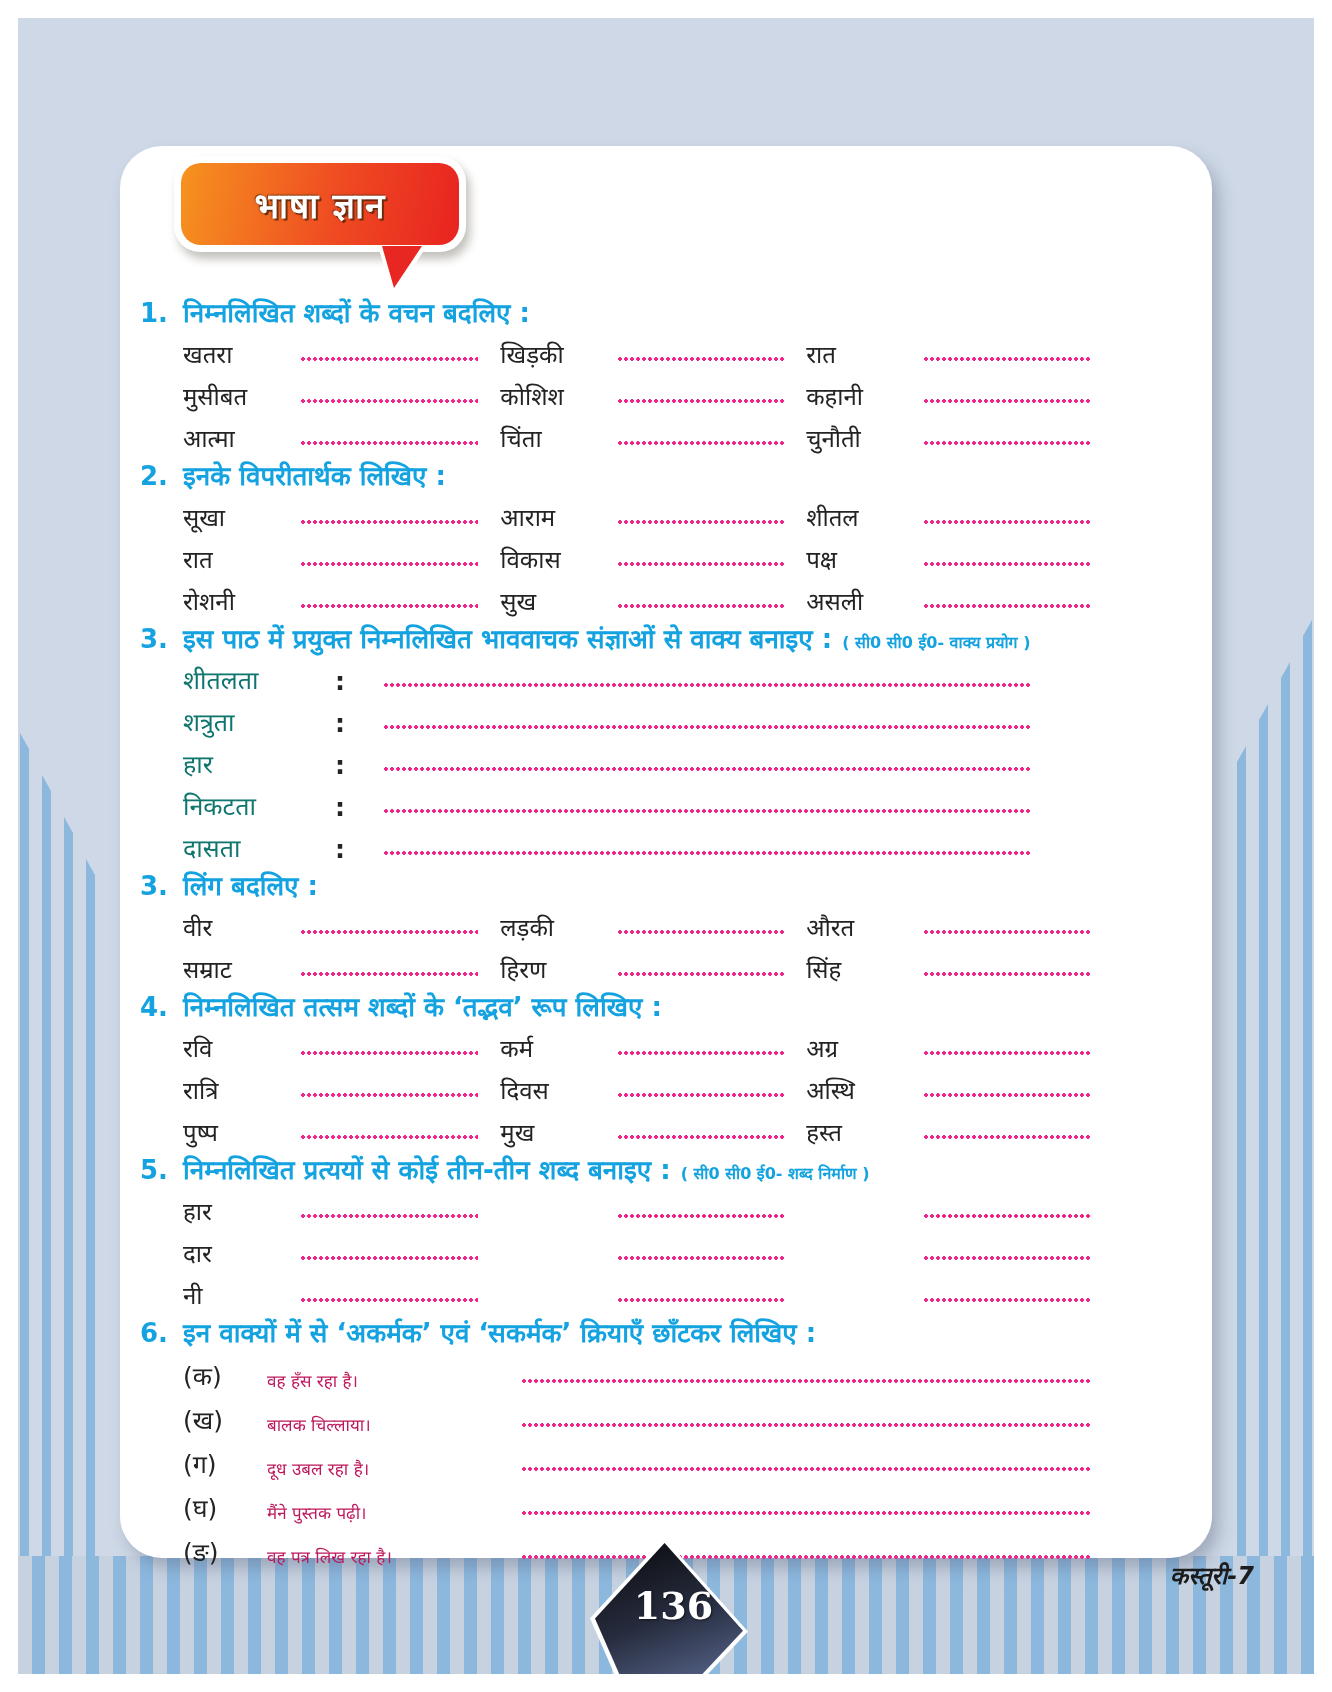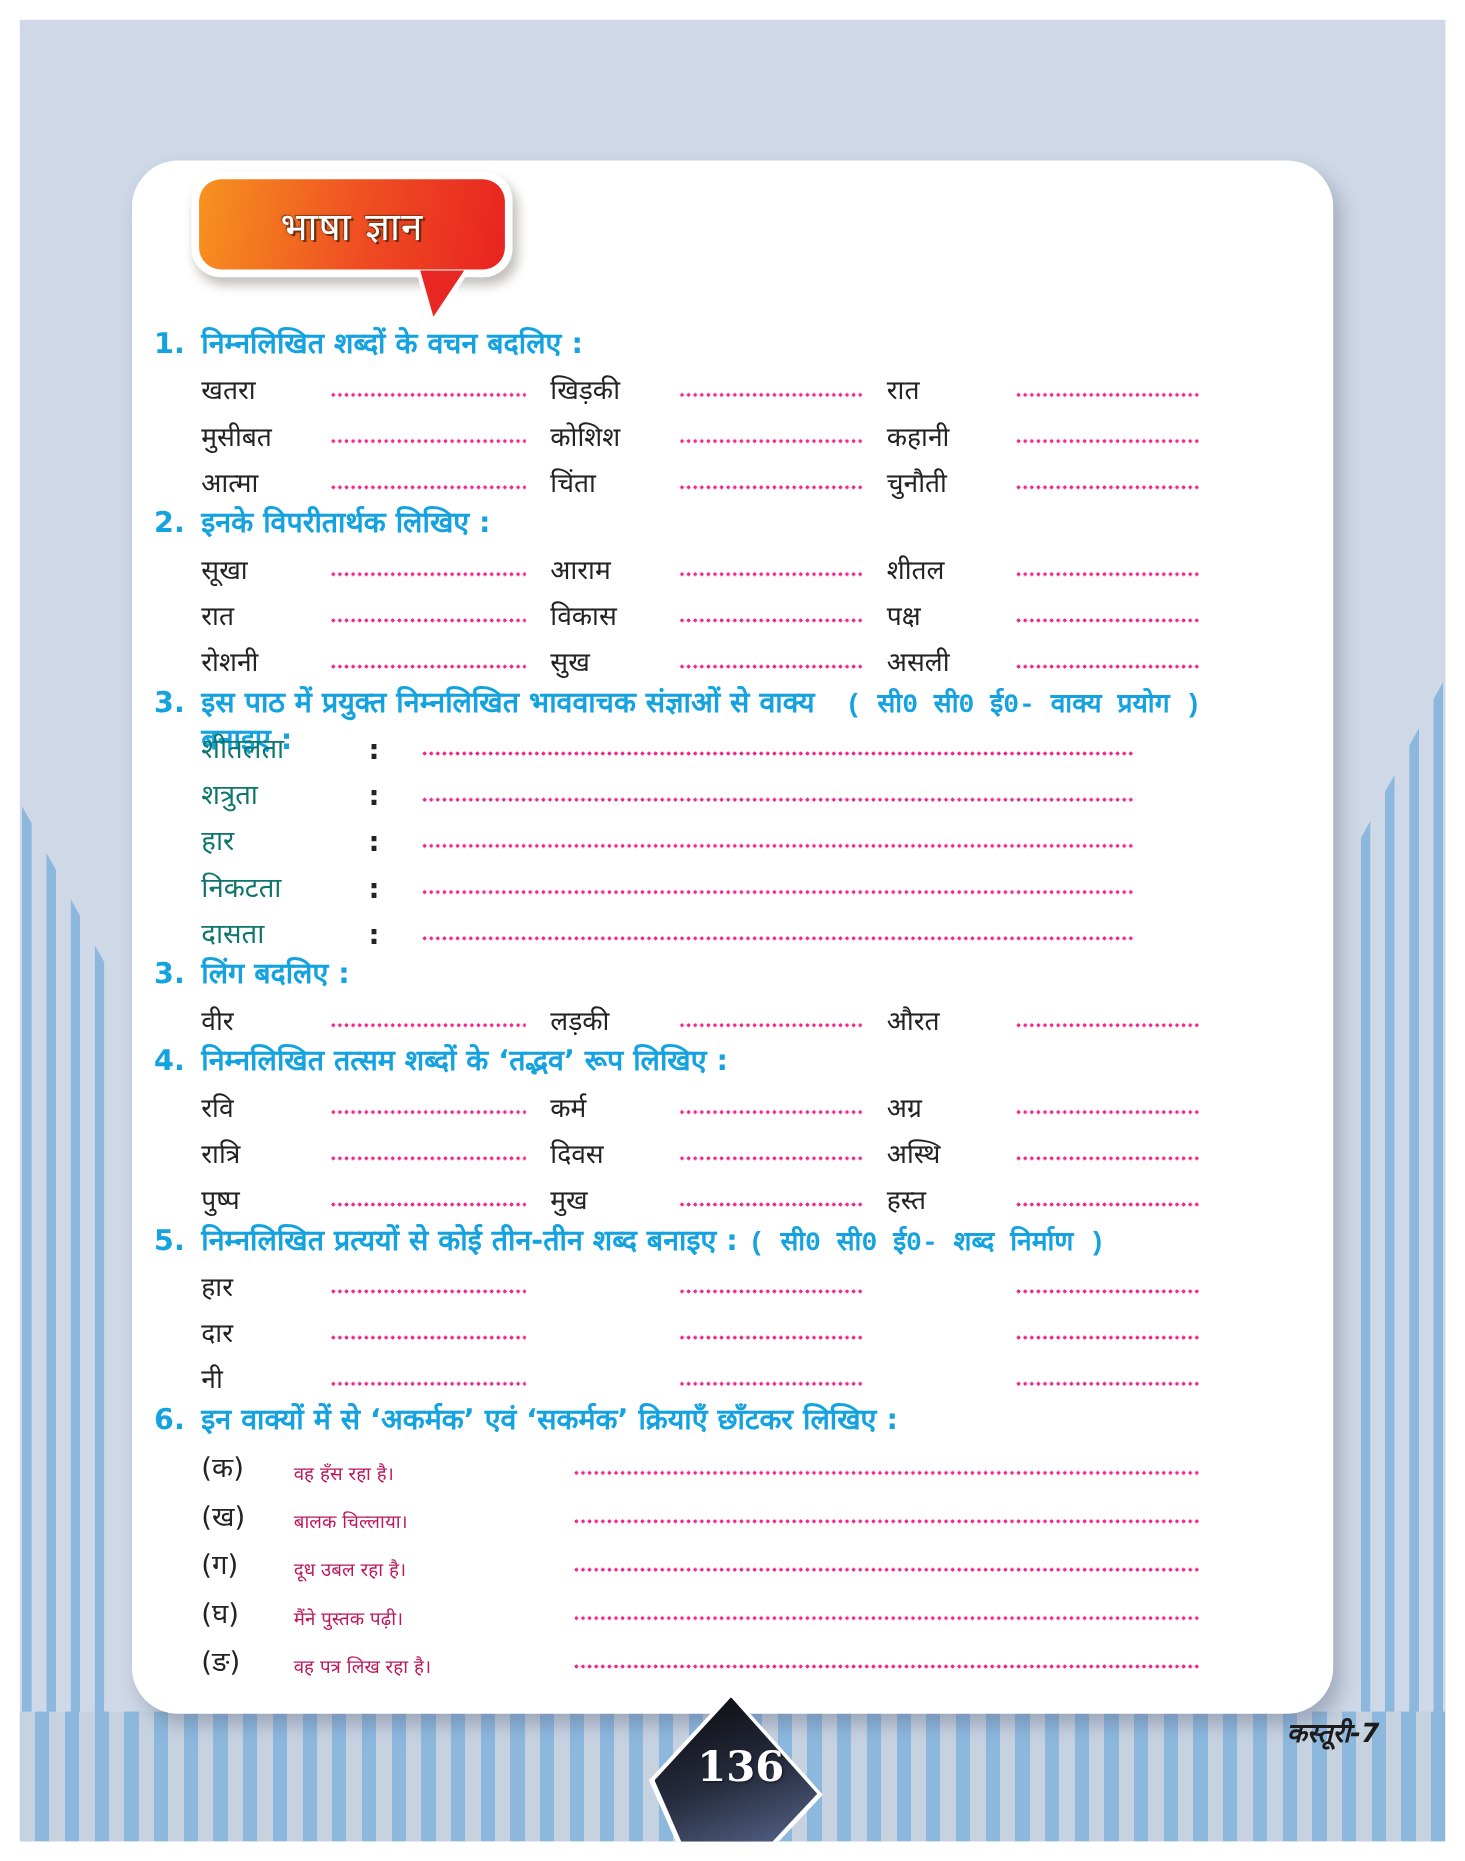--- a/index.html
+++ b/index.html
@@ -24,34 +24,34 @@
   .card { position:absolute; left:102px; top:128px; width:1092px; height:1412px;
           background:#ffffff; border-radius:42px; box-shadow:7px 10px 16px rgba(90,100,125,.38); }
 
   
   .badge-wrap { position:absolute; left:54px; top:10px; width:292px; height:96px;
     background:#ffffff; border-radius:26px; padding:7px;
     box-shadow:4px 7px 10px rgba(120,115,105,.45); }
   .badge-inner { width:100%; height:100%; border-radius:20px;
     background:linear-gradient(100deg, #f6931f 0%, #ef4c22 55%, #e82320 100%);
     display:flex; align-items:center; justify-content:center; }
-  .badge-label { color:#ffffff; font-size:35px; font-weight:normal; letter-spacing:1px;
+  .badge-label { color:#ffffff; font-size:35px; font-weight:bold; letter-spacing:1px;
     text-shadow:2px 2px 0 rgba(90,40,10,.85), -1px -1px 0 rgba(90,40,10,.55), 0 0 3px rgba(90,40,10,.5); }
   .badge-tail { position:absolute; left:208px; bottom:-36px; width:0; height:0;
     border-left:12px solid transparent; border-right:28px solid transparent;
     border-top:42px solid #e82723;
     filter:drop-shadow(3px 0 0 #fff) drop-shadow(-3px 0 0 #fff) drop-shadow(0 3px 0 #fff); }
 
   
   .content { position:absolute; left:20px; top:150px; width:952px; }
   .q-block { margin-bottom:3px; }
   .q-head { display:flex; align-items:baseline; height:34px; color:#14a3e0;
             font-weight:bold; font-size:26px; line-height:34px; }
   .q-num { width:43px; flex:0 0 43px; }
-  .q-note { font-size:24px; margin-left:10px; white-space:nowrap;font-family:Liberation Mono, monospace; }
+  .q-note { font-size:16px; margin-left:10px; white-space:nowrap; }
   .grid-row { display:grid; grid-template-columns:1.04fr 1fr 1fr; column-gap:20px;
               height:42px; padding-left:43px; }
   .cell { display:flex; align-items:flex-end; }
   .word { font-size:24px; color:#232323; min-width:105px; line-height:1.15; margin-bottom:2px; }
   .dots { flex:1; height:6px; margin:0 2px 10px 12px;
     background-image:radial-gradient(circle, #f0268c 1.6px, rgba(240,38,140,0) 1.9px);
     background-size:6px 6px; background-repeat:repeat-x; background-position:left center; }
   .sent-row { display:flex; align-items:flex-end; height:42px; padding-left:43px; padding-right:58px; }
   .s-word { font-size:25px; color:#0f766e; min-width:152px; margin-bottom:2px; }
   .s-colon { width:36px; font-size:25px; font-weight:bold; color:#232323; margin-bottom:2px; }
@@ -242,20 +242,34 @@
               </div>
               <div class="cell">
                 <span class="word">लड़की</span>
                 <span class="dots"></span>
               </div>
               <div class="cell">
                 <span class="word">औरत</span>
                 <span class="dots"></span>
               </div>
             </div>
+            <div class="grid-row">
+              <div class="cell">
+                <span class="word">सम्राट</span>
+                <span class="dots"></span>
+              </div>
+              <div class="cell">
+                <span class="word">हिरण</span>
+                <span class="dots"></span>
+              </div>
+              <div class="cell">
+                <span class="word">सिंह</span>
+                <span class="dots"></span>
+              </div>
+            </div>
           </div>
           <div class="q-block">
             <div class="q-head">
               <span class="q-num">4.</span>
               <span class="q-title">निम्नलिखित तत्सम शब्दों के ‘तद्भव’ रूप लिखिए :</span>
             </div>
             <div class="grid-row">
               <div class="cell">
                 <span class="word">रवि</span>
                 <span class="dots"></span>

